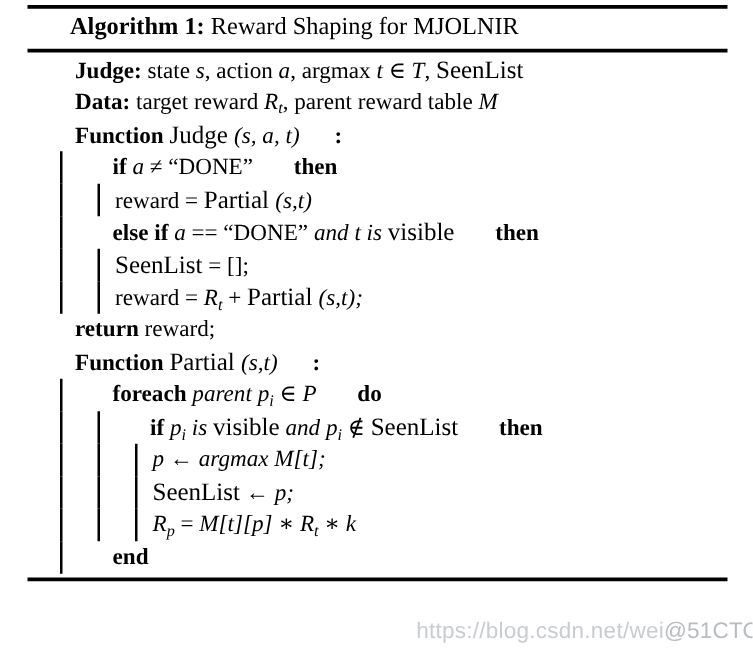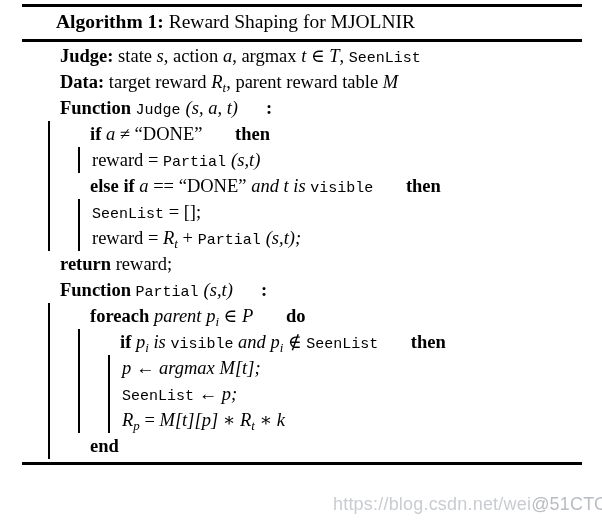--- a/index.html
+++ b/index.html
@@ -66,21 +66,21 @@
     top: 0;
     height: 26px;
   }
   .g1 { left: 26px; }
   .g2 { left: 56px; }
   .g3 { left: 86px; }
 
   
   .kw   { font-weight: bold; margin-left: 28px; }
   .it   { font-style: italic; }
-  .tt   { font-family: Liberation Mono, monospace; font-size: 15px; }
+  .tt   { font-family: Liberation Serif, serif; font-size: 20px; }
   .mathvar { font-style: italic; }
 
   .sub {
     font-size: 0.7em;
     vertical-align: -0.28em;
     font-style: italic;
   }
 
   .sp { display: inline-block; width: 5px; }
 

